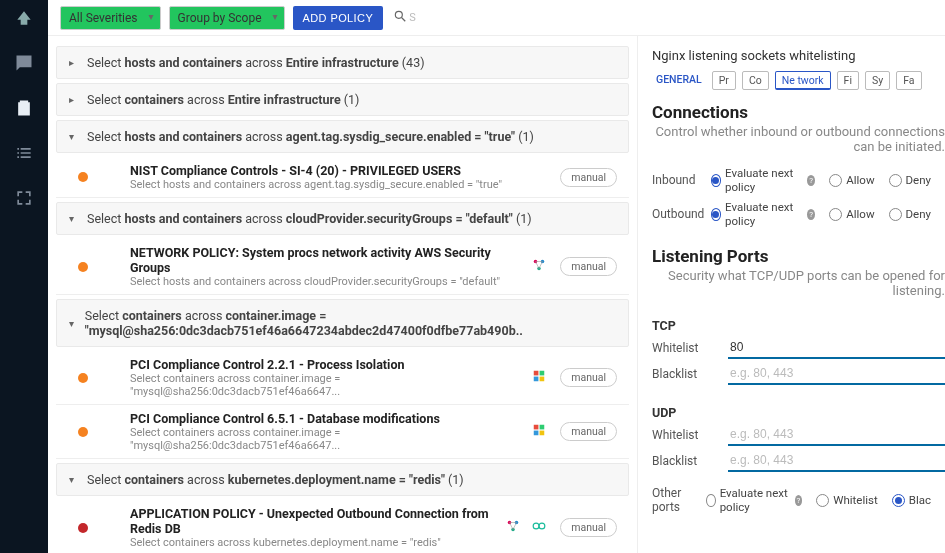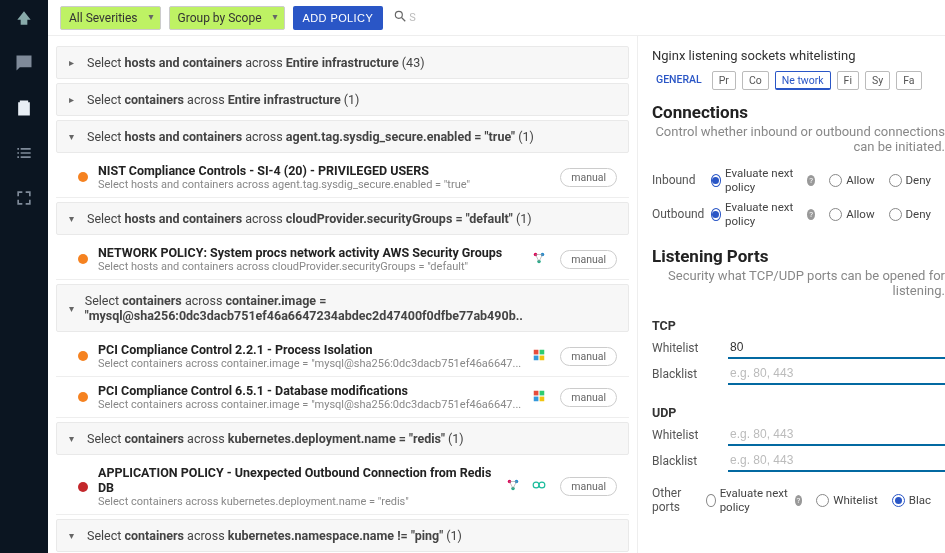--- a/index.html
+++ b/index.html
@@ -5,32 +5,32 @@
   * { box-sizing: border-box; margin: 0; padding: 0; }
   body { font-family: -apple-system, BlinkMacSystemFont, "Segoe UI", Roboto, sans-serif; font-size: 13px; color: #333; background:#fff; width:945px; height:553px; overflow:hidden; }
   .app { display:flex; height:553px; }
   .sidenav { width:48px; background:#0b1521; display:flex; flex-direction:column; align-items:center; padding-top:8px; gap:22px; }
   .sidenav svg { width:20px; height:20px; fill:#aab; }
   .main { flex:1; display:flex; flex-direction:column; }
   .topbar { display:flex; align-items:center; padding:0 12px; height:36px; border-bottom:1px solid #eee; }
   .tabs { display:flex; gap:24px; margin-left:14px; flex:1; }
   .tab { font-size:14px; color:#9aa0a6; padding:8px 0; cursor:pointer; }
   .tab.active { color:#333; border-bottom:2px solid #3b5998; font-weight:500;}
-  .select { border:1px solid #ccc; font-size:12px; padding:4px 22px 4px 8px; margin-right:8px; border-radius:2px; color:#333; position:relative; background:#bef264; }
+  .select { border:1px solid #ccc; font-size:12px; padding:4px 22px 4px 8px; margin-right:8px; border-radius:2px; color:#333; position:relative; background:#22c55e; }
   .select::after { content:"▾"; position:absolute; right:6px; top:4px; font-size:10px; color:#666; }
   .btn-primary { background:#2a56c6; color:#fff; font-size:11px; font-weight:400; padding:6px 10px; border:none; border-radius:2px; margin-right:10px; letter-spacing:0.4px;}
   .search-ic { color:#666; margin-right:2px;}
   .content { flex:1; display:flex; overflow:hidden;}
   .list { flex:1; overflow:auto; padding:6px 0; }
   .group { background:#f7f7f7; border:1px solid #e9e9e9; border-radius:2px; margin:4px 8px; padding:8px 12px; font-size:12.5px; color:#444; display:flex; align-items:center; gap:8px;}
   .group .chev { font-size:10px; color:#666; width:10px; }
   .group .gtext b { font-weight:700; }
   .item { display:flex; align-items:center; padding:6px 12px 6px 22px; margin:0 8px; border-bottom:1px solid #eee;}
   .dot { width:10px; height:10px; border-radius:50%; margin-right:10px; flex-shrink:0;}
-  .item-text { flex:1; }
+  .item-text { flex:1;margin-left:32px; }
   .item-title { font-size:12.5px; font-weight:700; color:#222; }
   .item-sub { font-size:11px; color:#888; }
   .icons { display:flex; align-items:center; gap:12px; margin-right:14px;}
   .mini-ic { width:14px; height:14px; }
   .tag { font-size:10.5px; border:1px solid #ccc; color:#666; border-radius:10px; padding:2px 10px; }
   .panel { width:308px; border-left:1px solid #eee; padding:10px 0 10px 14px; overflow:hidden; font-size:12.5px;}
   .panel-title { font-size:13px; color:#333; margin:2px 0 8px; }
   .chips { display:flex; gap:6px; margin-bottom:12px;}
   .chip { font-size:10.5px; border:1px solid #bbb; border-radius:2px; padding:2px 6px; color:#555; cursor:pointer;}
   .chip.link { border:none; color:#2a56c6; font-weight:500; padding:2px 4px; border-bottom:2px solid transparent;}

